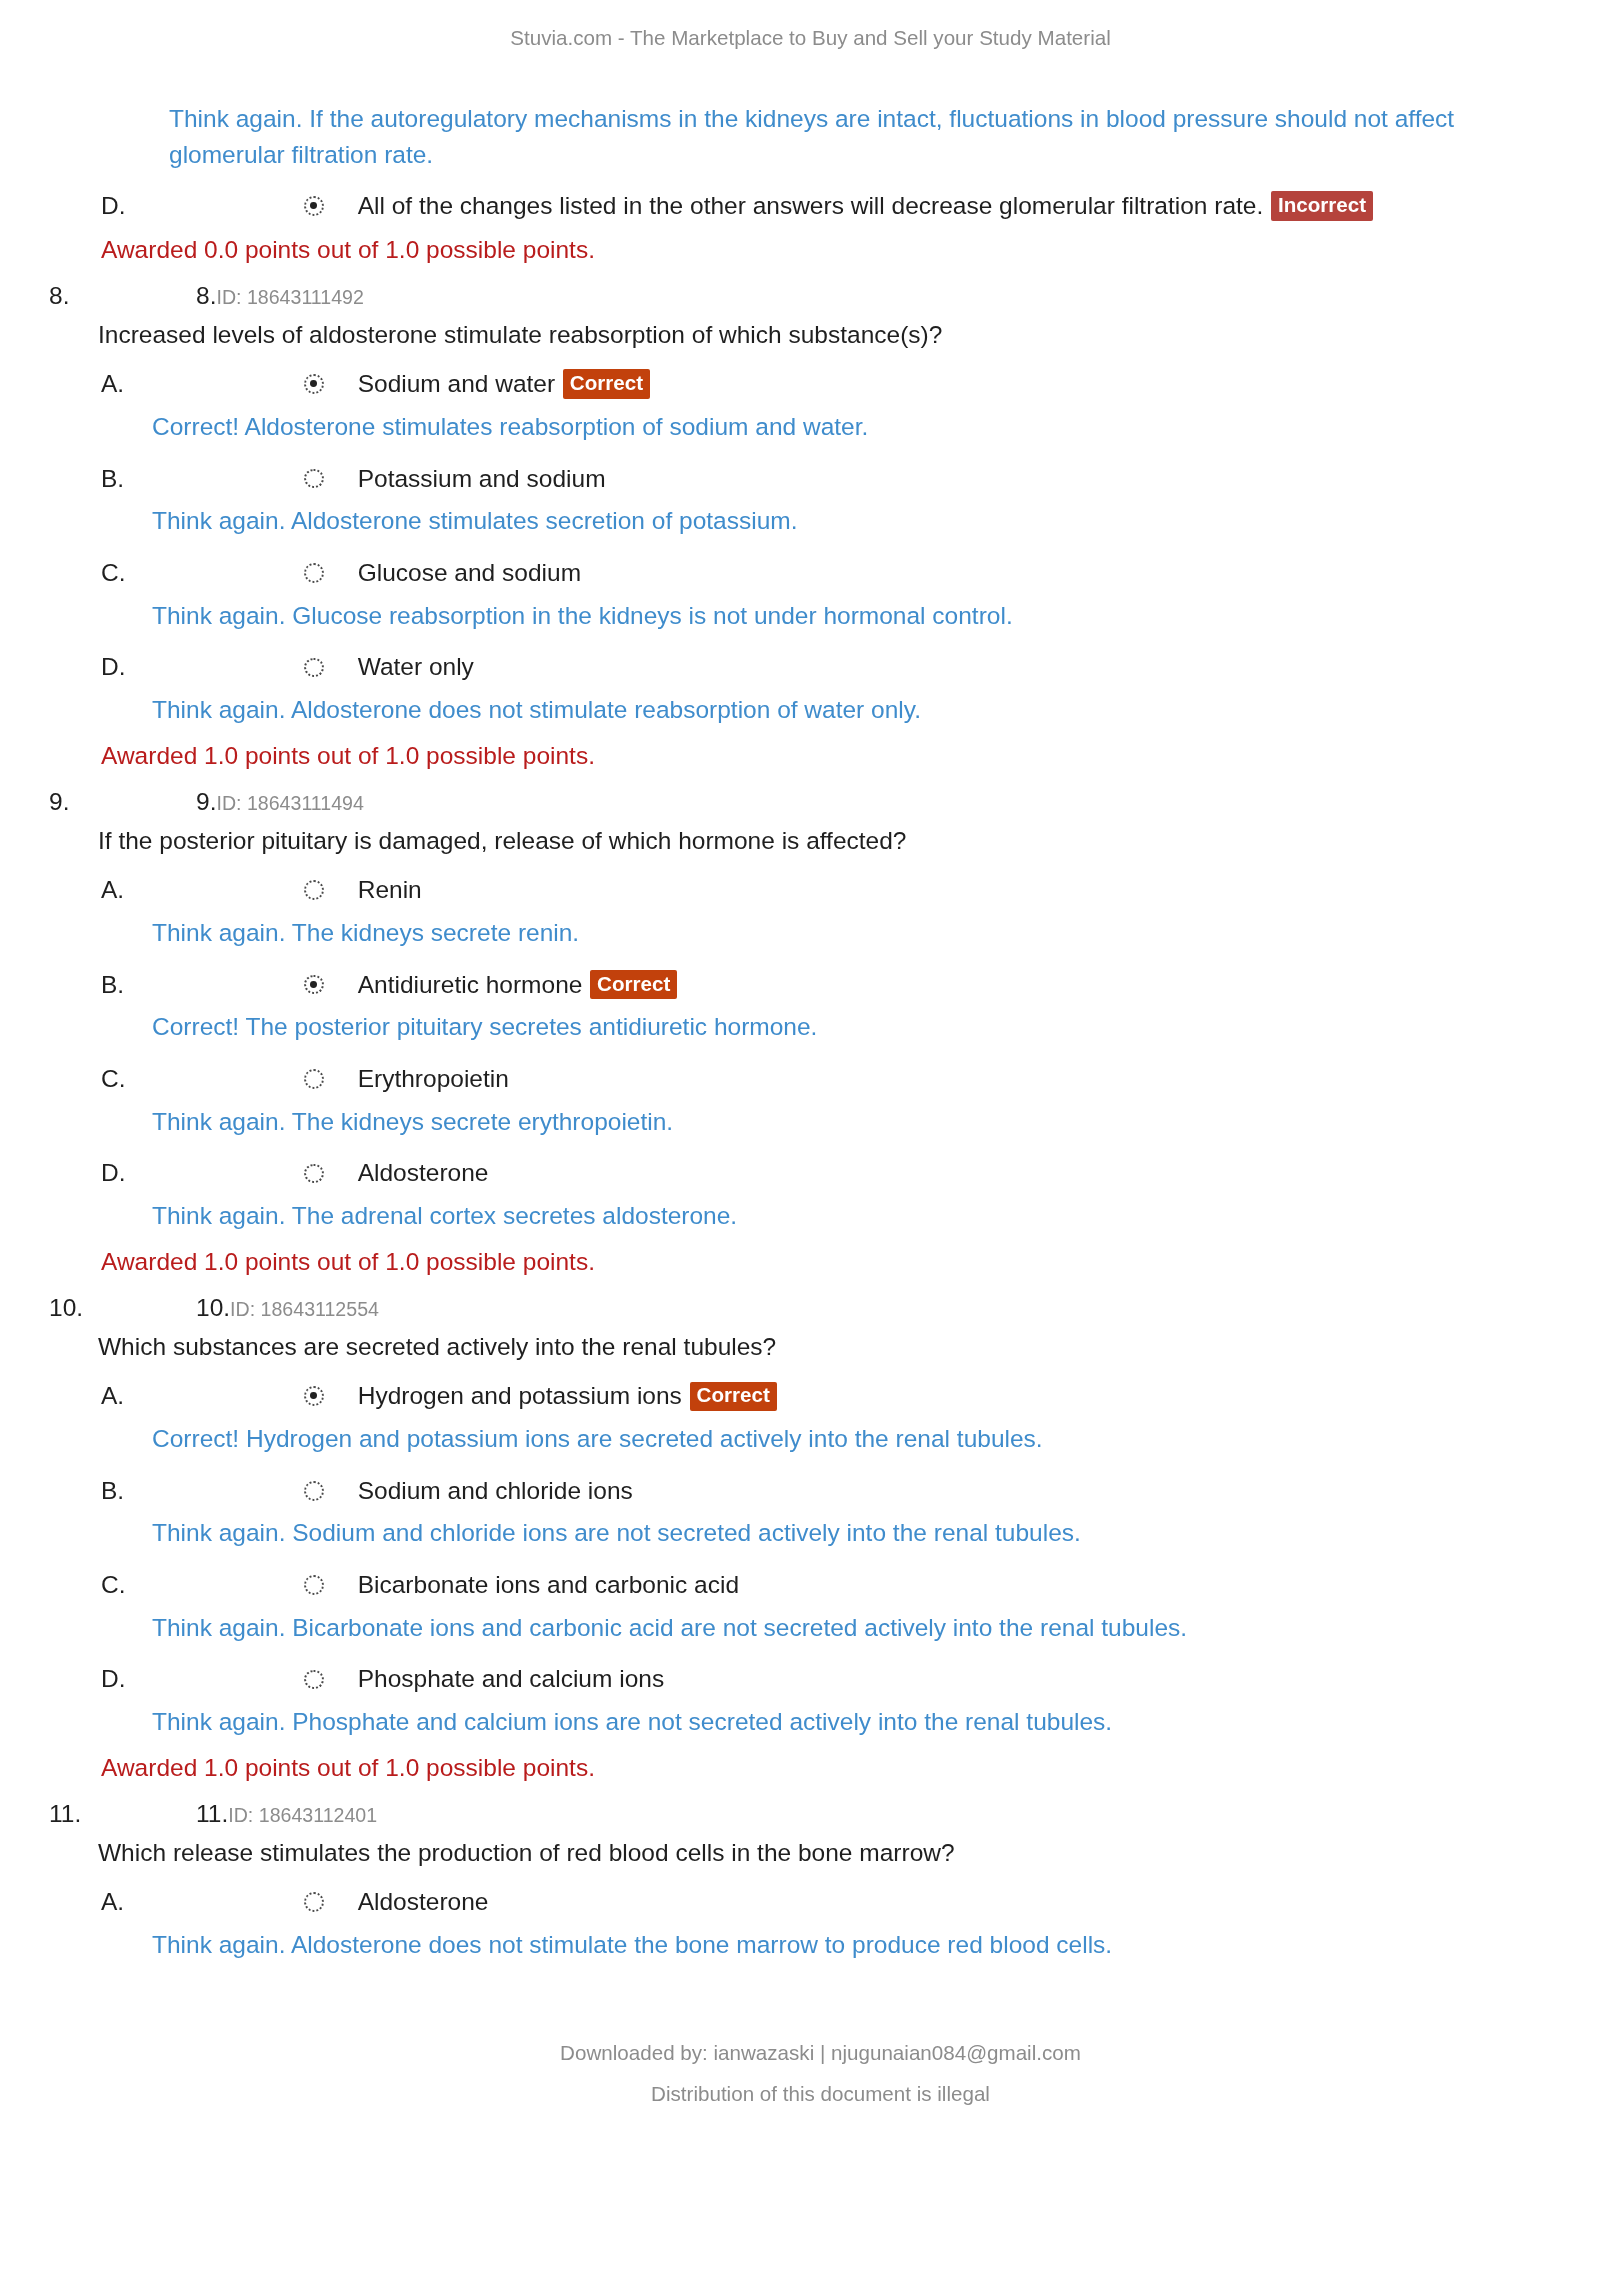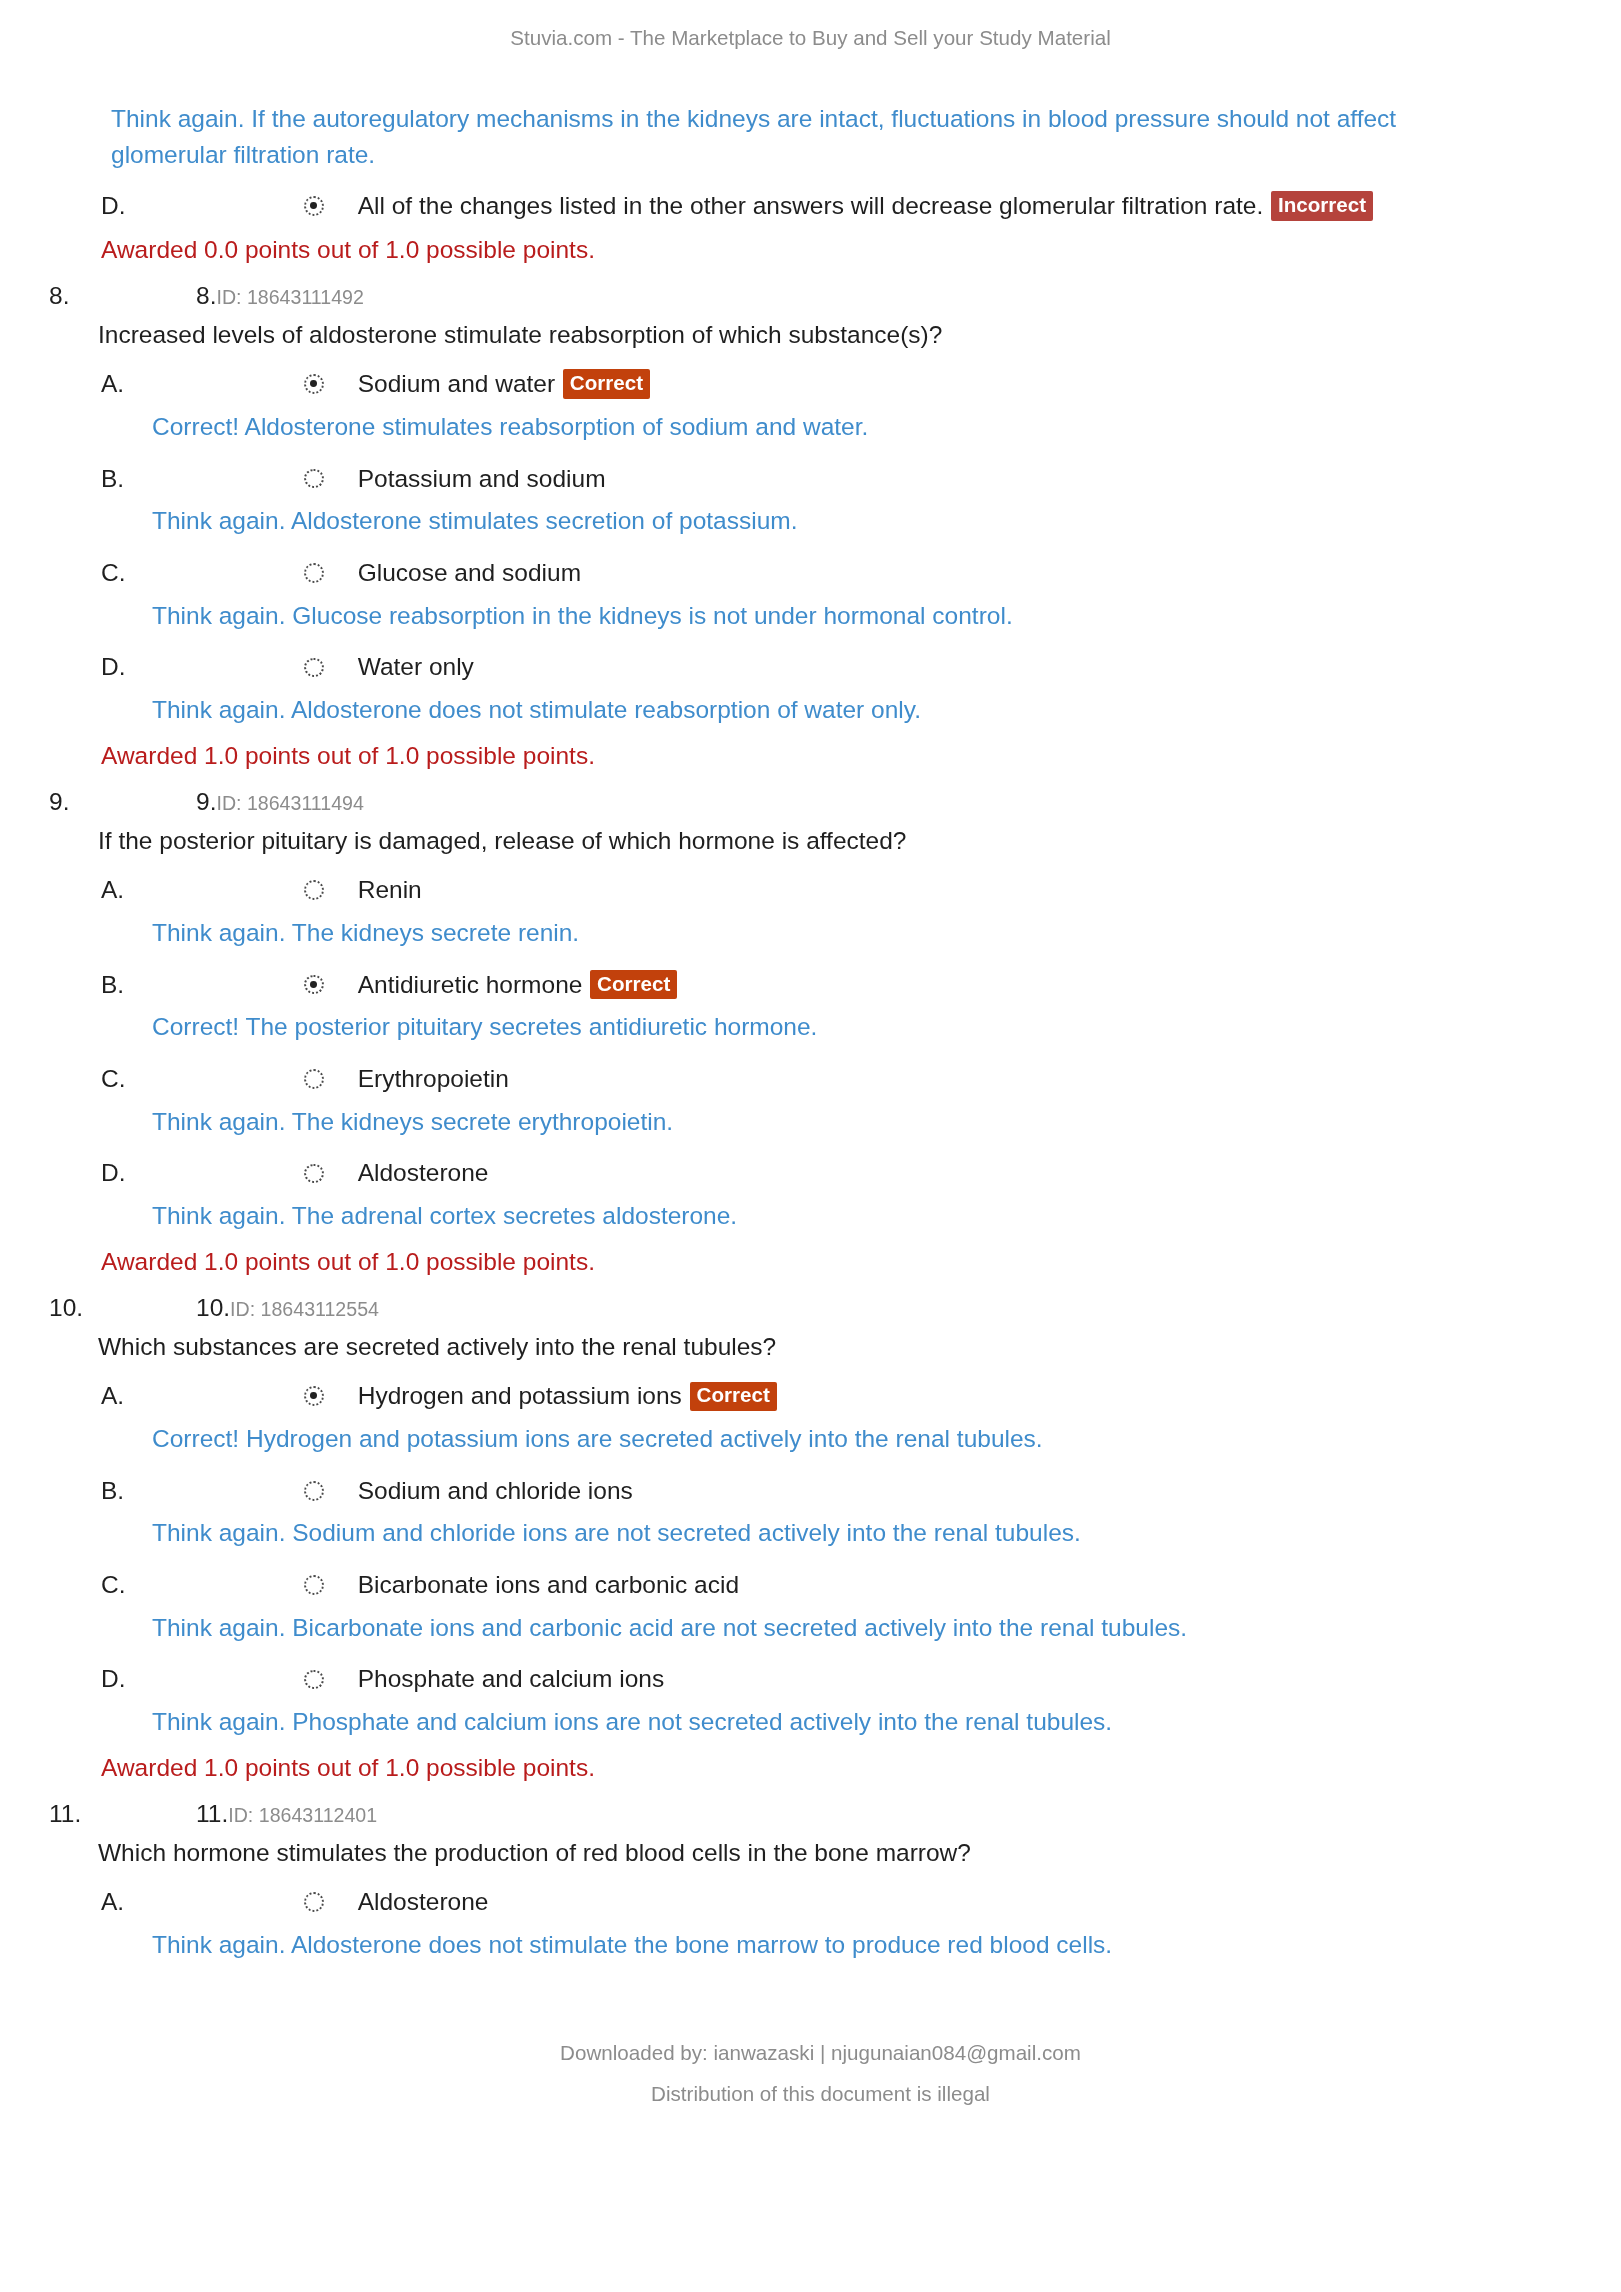--- a/index.html
+++ b/index.html
@@ -103,21 +103,21 @@
 
 <div class="page">
 
   <div class="doc-header">
     <span>Stuvia.com - The Marketplace to Buy and Sell your Study Material</span>
   </div>
 
   <div class="content">
 
     <div>
-      <div class="feedback" style="margin-left:62px; margin-top:0;">Think again. If the autoregulatory mechanisms in the kidneys are intact, fluctuations in blood pressure should not affect glomerular filtration rate.</div>
+      <div class="feedback" style="margin-left:120px; margin-top:0;">Think again. If the autoregulatory mechanisms in the kidneys are intact, fluctuations in blood pressure should not affect glomerular filtration rate.</div>
       <div>
           <div>
     <div class="option-row">
       <span class="option-letter">D.</span>
       <span class="radio selected"></span>
       <span class="option-text">All of the changes listed in the other answers will decrease glomerular filtration rate.</span>
       <span class="badge incorrect">Incorrect</span>
     </div>
   </div>
         </div>
@@ -265,21 +265,21 @@
   </div>
           </div>
     <div class="awarded">Awarded 1.0 points out of 1.0 possible points.</div>
   </div>
         <div>
     <div class="q-header">
       <span class="q-num-left">11.</span>
       <span>11.</span>
             <span class="q-id">ID: 18643112401</span>
     </div>
-    <div class="question-text">Which hormone stimulates the production of red blood cells in the bone marrow?</div>
+    <div class="question-text">Which release stimulates the production of red blood cells in the bone marrow?</div>
     <div>
             <div>
     <div class="option-row">
       <span class="option-letter">A.</span>
       <span class="radio"></span>
       <span class="option-text">Aldosterone</span>
 
     </div>
     <div class="feedback">Think again. Aldosterone does not stimulate the bone marrow to produce red blood cells.</div>
   </div>

